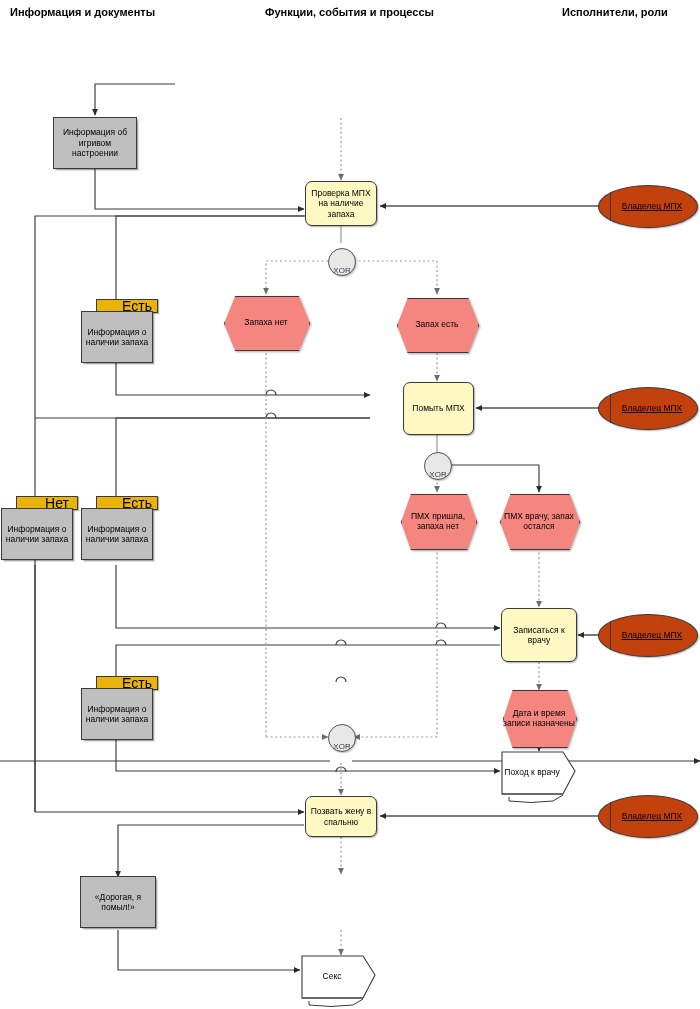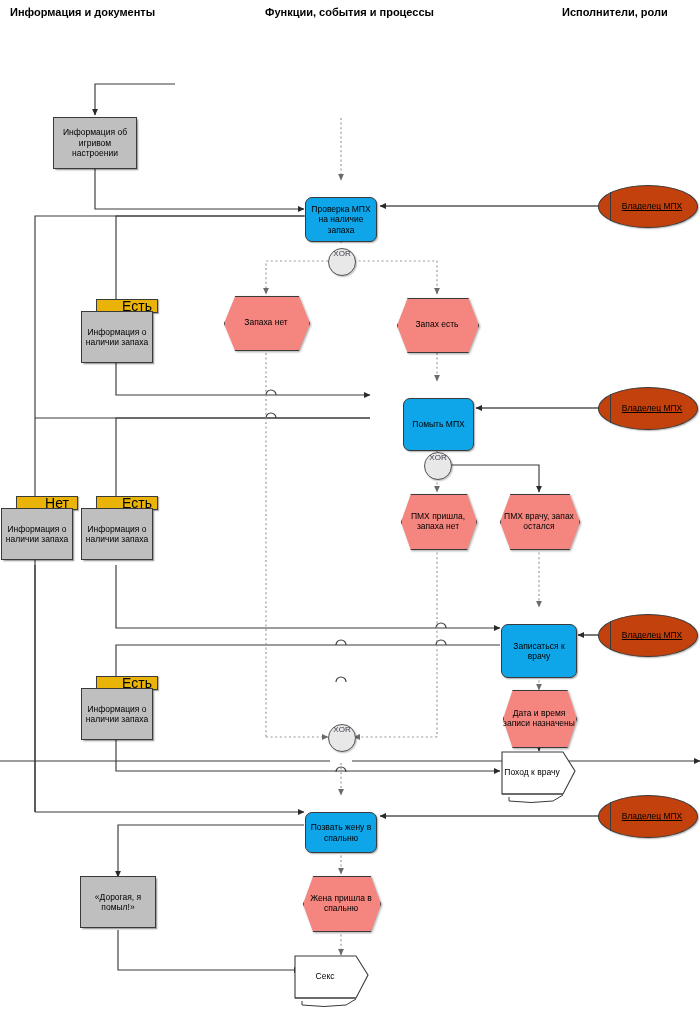--- a/index.html
+++ b/index.html
@@ -41,25 +41,24 @@
     font-size: 8.5px;
     line-height: 1.22;
     color: #000000;
   }
   .node-text {
     display: block;
     padding: 0 2px;
   }
   
   .function {
-    background: #0ea5e9;
+    background: #fef9c3;
     border: 1.2px solid #3a3a3a;
     border-radius: 7px;
     box-shadow: 1px 1px 1.5px rgba(0,0,0,0.33);
-    margin-top: 16px;
   }
   
   .event {
     background: #F4867F;
     border: 1.2px solid #3a3a3a;
     clip-path: polygon(0% 50%, 13% 0%, 87% 0%, 100% 50%, 87% 100%, 13% 100%);
   }
   .event-wrap {
     position: absolute;
     filter: drop-shadow(1px 1px 1px rgba(0,0,0,0.35));
@@ -125,21 +124,21 @@
   }
   
   .xor {
     position: absolute;
     width: 26px;
     height: 26px;
     border-radius: 50%;
     background: #E8E8E8;
     border: 1.2px solid #555;
     display: flex;
-    align-items: flex-start;
+    align-items: flex-end;
     justify-content: center;
     font-size: 8px;
     color: #3a3a50;
     box-shadow: 1px 1px 1.5px rgba(0,0,0,0.25);
   }
 </style>
 </head>
 <body>
 
 <div id="canvas">
@@ -246,21 +245,21 @@
 
   <div class="docshape" style="left:501px; top:751px; width:92px; height:52px;">
     <svg width="92" height="52" viewBox="0 0 92 52" style="position:absolute;left:0;top:0;">
       <path d="M8,46 L8,50 Q30,53 52,50 L62,44" fill="#fff" stroke="#3a3a3a" stroke-width="1"></path>
       <path d="M1,1 L62,1 L74,20 L62,43 L1,43 Z" fill="#ffffff" stroke="#3a3a3a" stroke-width="1.1"></path>
       <line x1="1" y1="43" x2="62" y2="43" stroke="#3a3a3a" stroke-width="1.1"></line>
     </svg>
     <div class="doc-label" style="left:0;top:0;width:62px;height:43px;">Поход к врачу</div>
   </div>
 
-  <div class="docshape" style="left:294px; top:955px; width:92px; height:52px;text-decoration:underline;">
+  <div class="docshape" style="left:301px; top:955px; width:92px; height:52px;text-decoration:underline;">
     <svg width="92" height="52" viewBox="0 0 92 52" style="position:absolute;left:0;top:0;">
       <path d="M8,46 L8,50 Q30,53 52,50 L62,44" fill="#fff" stroke="#3a3a3a" stroke-width="1"></path>
       <path d="M1,1 L62,1 L74,20 L62,43 L1,43 Z" fill="#ffffff" stroke="#3a3a3a" stroke-width="1.1"></path>
       <line x1="1" y1="43" x2="62" y2="43" stroke="#3a3a3a" stroke-width="1.1"></line>
     </svg>
     <div class="doc-label" style="left:0;top:0;width:62px;height:43px;">Секс</div>
   </div>
 
   <div class="node infobox" style="left:53px; top:117px; width:84px; height:52px;">
     <span class="node-text">Информация об игривом настроении</span>
@@ -325,24 +324,20 @@
   <div class="event-wrap" style="left:500px; top:494px; width:78px; height:54px;">
     <div class="event" style="position:absolute;left:0;top:0;width:78px;height:54px;"></div>
     <div class="event-inner">ПМХ врачу, запах остался</div>
   </div>
 
   <div class="event-wrap" style="left:503px; top:690px; width:72px; height:56px;">
     <div class="event" style="position:absolute;left:0;top:0;width:72px;height:56px;"></div>
     <div class="event-inner">Дата и время записи назначены</div>
   </div>
 
-  <div class="event-wrap" style="left:303px; top:876px; width:76px; height:54px;">
-    <div class="event" style="position:absolute;left:0;top:0;width:76px;height:54px;"></div>
-    <div class="event-inner">Жена пришла в спальню</div>
-  </div>
 
   <div class="node orgunit" style="left:598px; top:185px; width:100px; height:43px;">
     <span class="orgunit-bar"></span>
     <span class="node-text" style="margin-left:8px;">Владелец МПХ</span>
   </div>
 
   <div class="node orgunit" style="left:598px; top:387px; width:100px; height:43px;">
     <span class="orgunit-bar"></span>
     <span class="node-text" style="margin-left:8px;">Владелец МПХ</span>
   </div>

